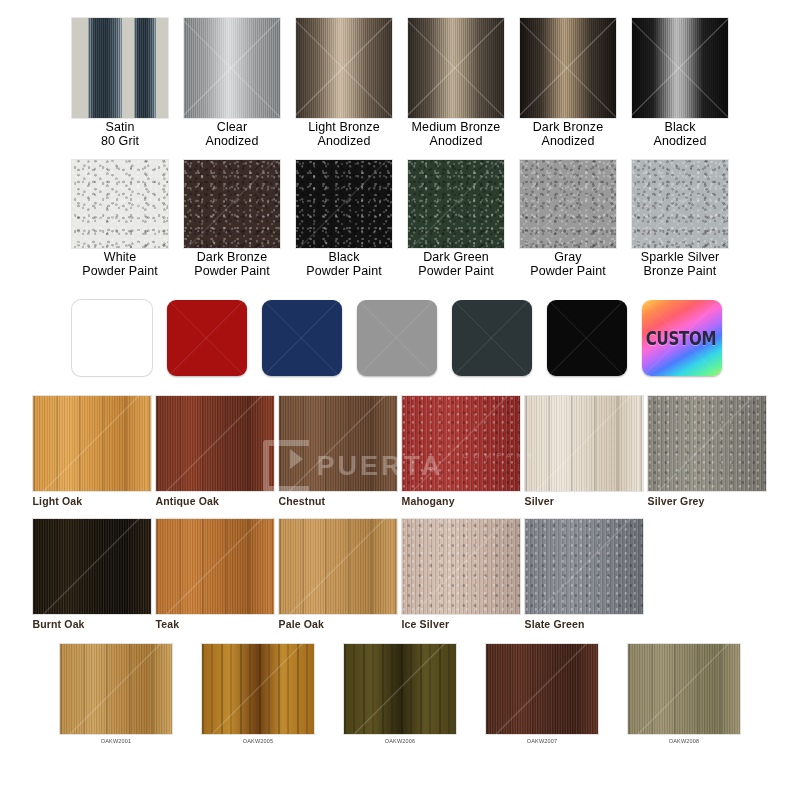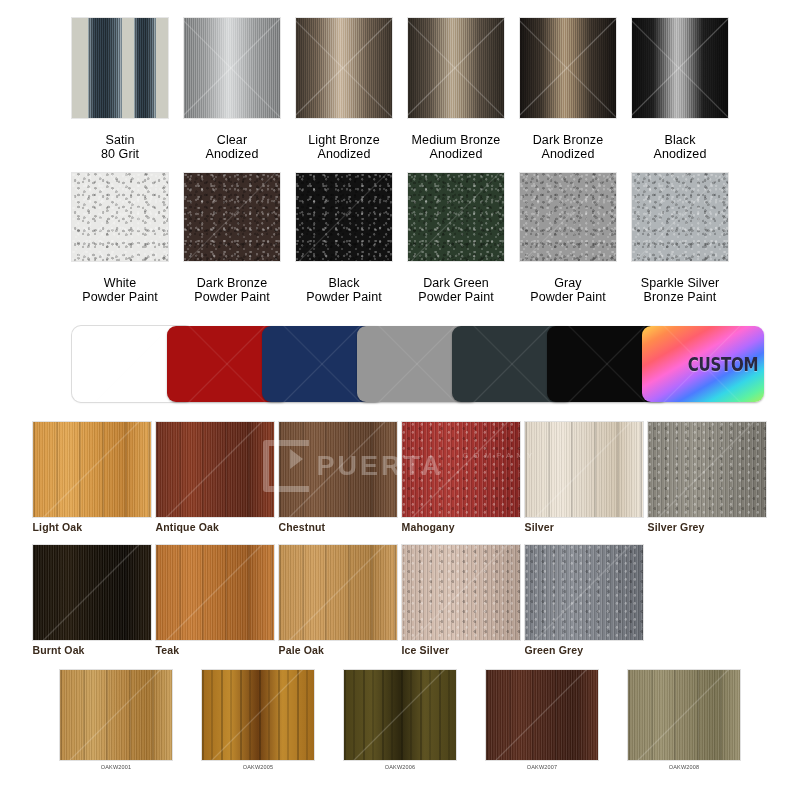--- a/index.html
+++ b/index.html
@@ -20,21 +20,21 @@
   .cell-metal{width:106px;display:flex;flex-direction:column;align-items:center;}
   .chip-metal{
     width:96px;height:100px;position:relative;overflow:hidden;
     box-shadow:0 0 0 1px #e6e6e6;
   }
   .chip-powder{
     width:96px;height:88px;position:relative;overflow:hidden;
     box-shadow:0 0 0 1px #e6e6e6;
   }
   .lbl-metal{
-    margin-top:16px;text-align:center;color:#000;
+    margin-top:3px;text-align:center;color:#000;
     font-size:12.5px;line-height:13.5px;letter-spacing:.1px;
     white-space:pre-line;
   }
 
   
   .brushed{
     background-image:
       repeating-linear-gradient(90deg,rgba(255,255,255,.16) 0 1px,rgba(0,0,0,.10) 1px 2px),
       linear-gradient(90deg,
         var(--edge) 0%, var(--mid) 22%, var(--hot) 46%,
@@ -85,21 +85,20 @@
   }
 
   
   .grid-solid{
     display:grid;grid-template-columns:repeat(7,87px);
     column-gap:8px;justify-content:center;
   }
   .chip-solid{
     width:80px;height:76px;border-radius:9px;position:relative;
     box-shadow:0 1px 2px rgba(0,0,0,.30);
-    padding-left:42px;
   }
   .chip-solid.outline{box-shadow:0 0 0 1px #dcdcdc,0 1px 2px rgba(0,0,0,.10);}
   .chip-solid::after{
     content:"";position:absolute;inset:0;border-radius:9px;
     background:
       linear-gradient(135deg,transparent 48.6%,rgba(255,255,255,.10) 49.5%,transparent 50.4%),
       linear-gradient(45deg,transparent 48.6%,rgba(255,255,255,.08) 49.5%,transparent 50.4%);
   }
   .chip-custom{
     background:
@@ -353,21 +352,21 @@
         <div class="cell-wood">
           <div class="chip-wood grain" style="--w1: #c08f4e; --w2: #cf9e5d; --w3: #ab7c3e;"></div>
           <div class="lbl-wood">Pale Oak</div>
         </div>
         <div class="cell-wood">
           <div class="chip-wood grain speck" style="--w1: #c9b2a4; --w2: #d8c2b4; --w3: #b39d90;"></div>
           <div class="lbl-wood">Ice Silver</div>
         </div>
         <div class="cell-wood">
           <div class="chip-wood grain speck" style="--w1: #7b7f86; --w2: #8b8f96; --w3: #676b72;"></div>
-          <div class="lbl-wood">Green Grey</div>
+          <div class="lbl-wood">Slate Green</div>
         </div>
       </div>
   </div>
 
   <div class="sec6">
     <div class="grid-code" id="grid-code">
         <div class="cell-code">
           <div class="chip-code grain" style="--w1: #b98842; --w2: #caa05a; --w3: #a5742f;"></div>
           <div class="lbl-code">OAKW2001</div>
         </div>

